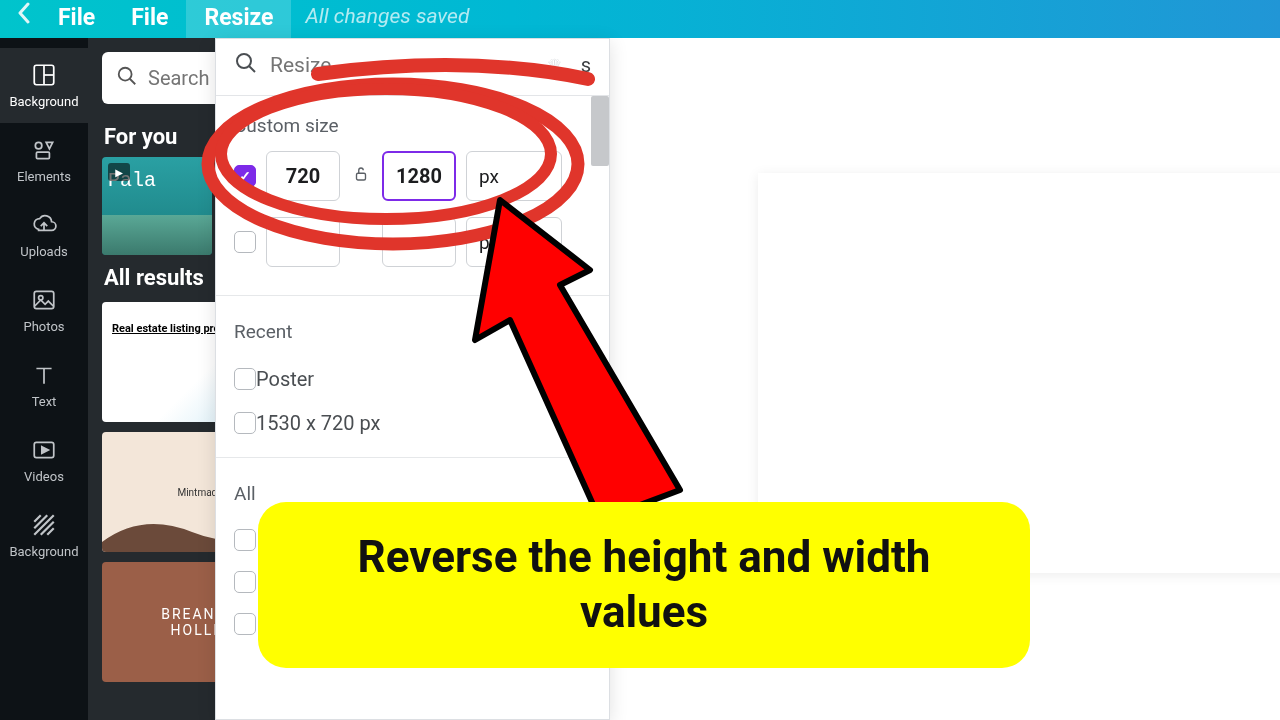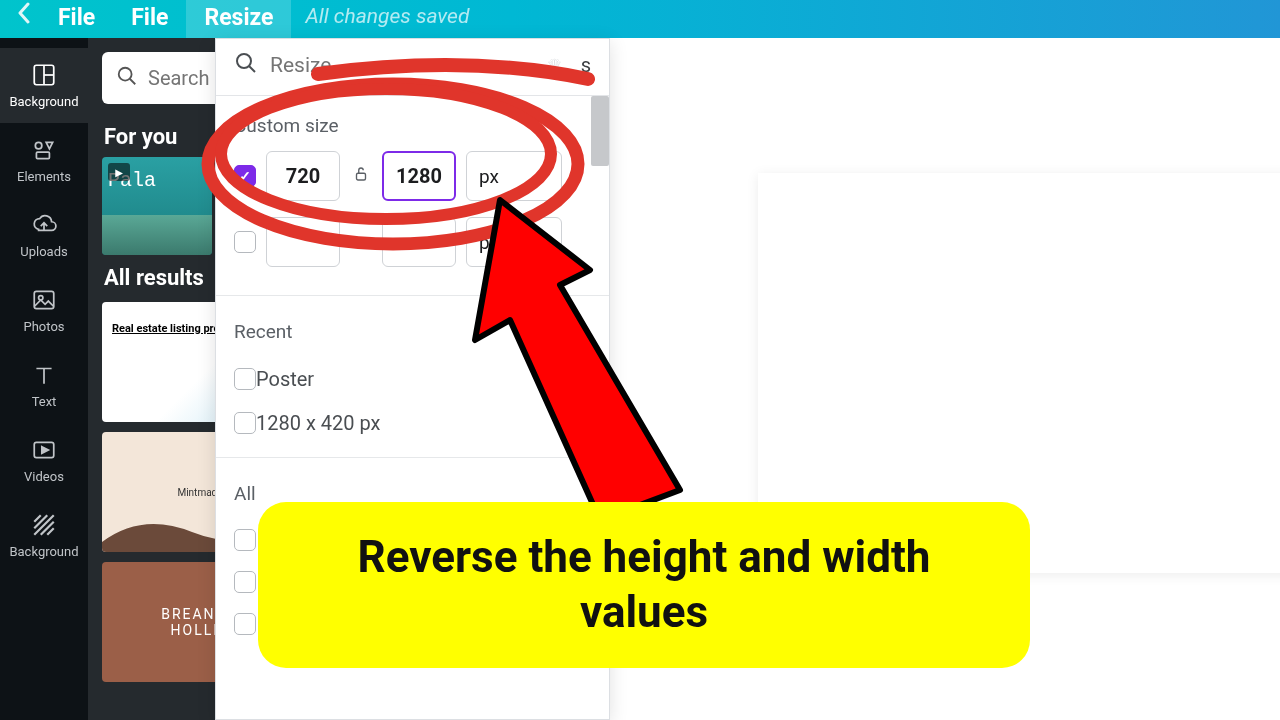--- a/index.html
+++ b/index.html
@@ -230,21 +230,21 @@
     </div>
     <div class="divider"></div>
     <div class="sect">
       <div class="sect-label">Recent</div>
       <div class="opt-row">
         <div class="chk"></div>
         <span class="lbl">Poster</span>
       </div>
       <div class="opt-row">
         <div class="chk"></div>
-        <span class="lbl">1280 x 420 px</span>
+        <span class="lbl">1530 x 720 px</span>
       </div>
     </div>
     <div class="divider"></div>
     <div class="sect">
       <div class="sect-label">All</div>
       <div class="opt-row">
           <div class="chk"></div>
         </div>
       <div class="opt-row">
           <div class="chk"></div>

